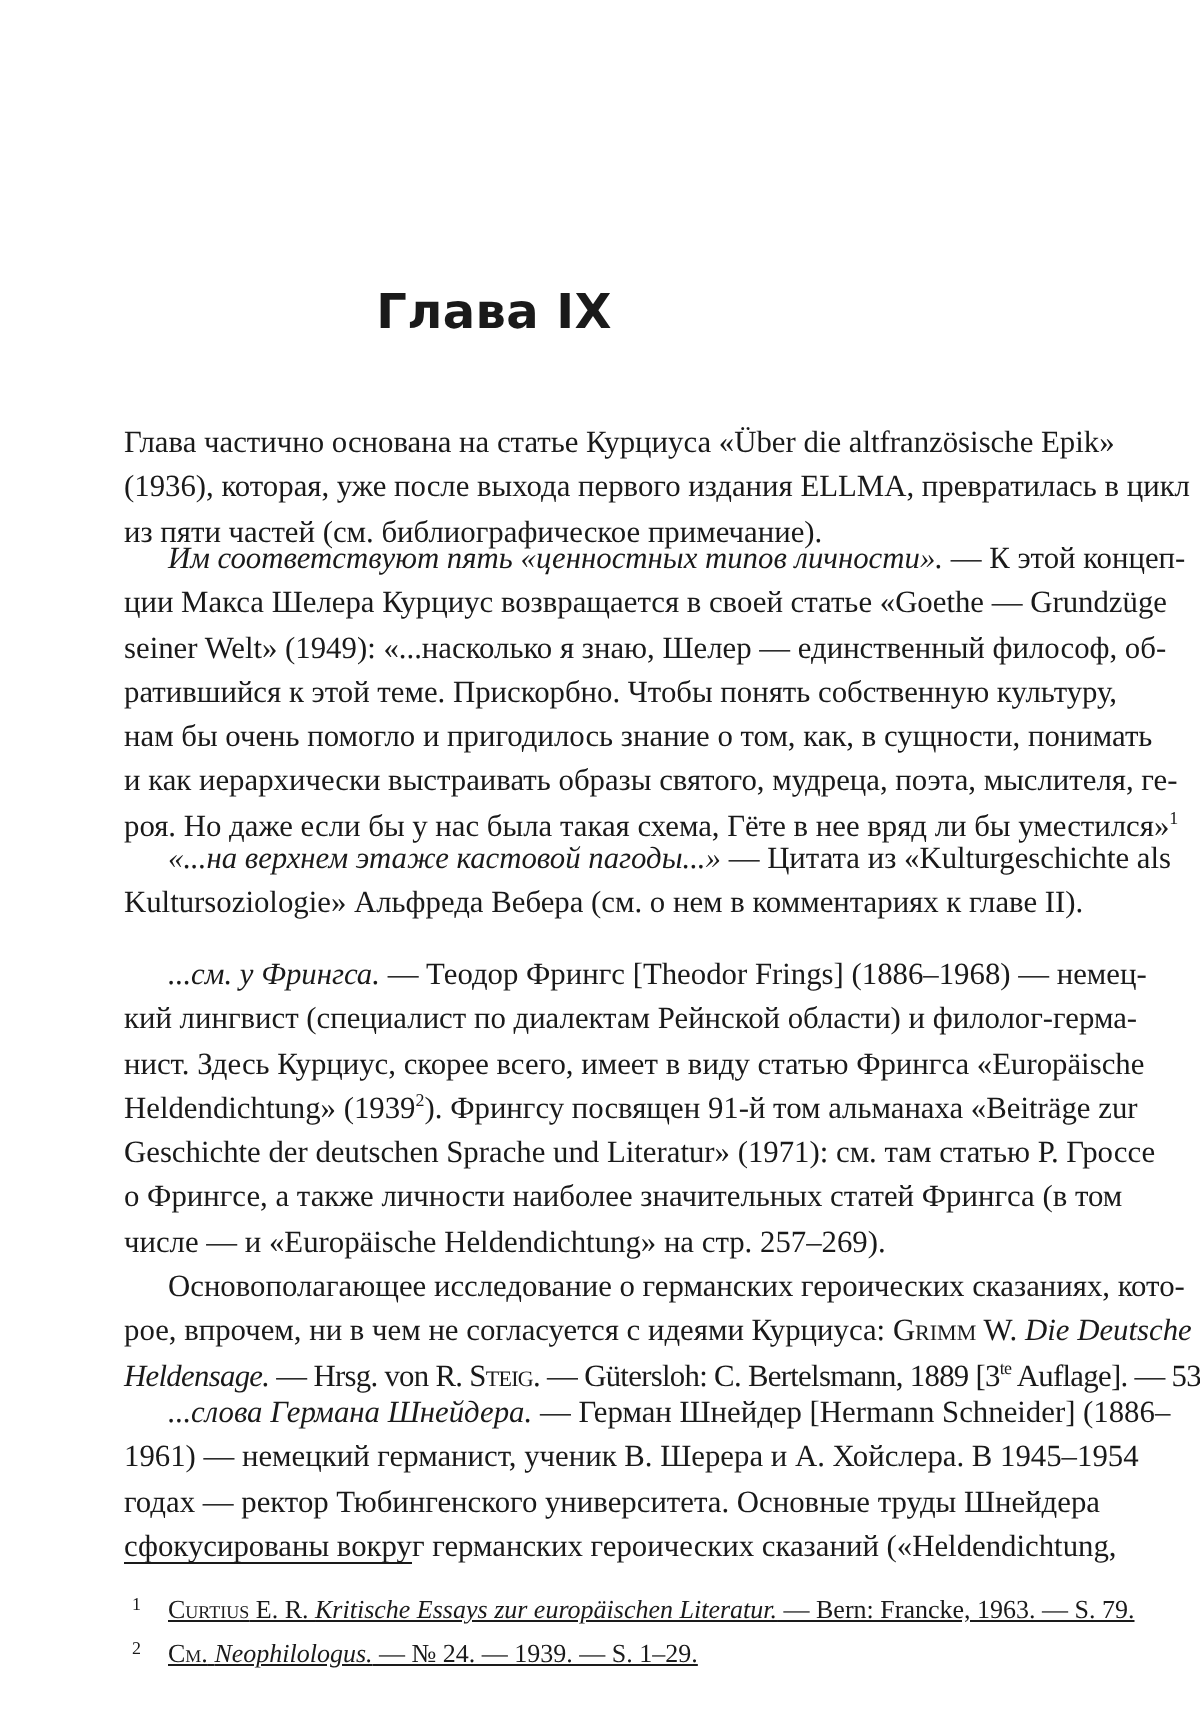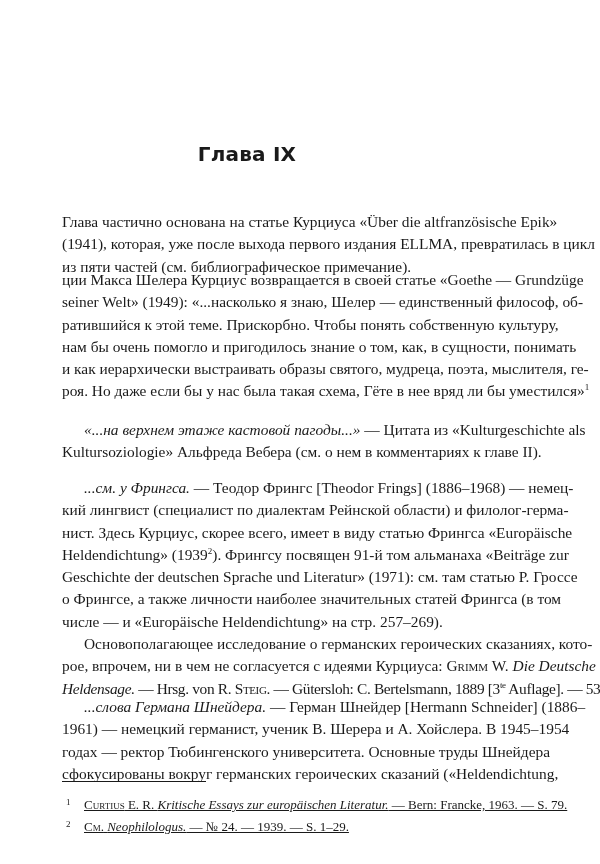--- a/index.html
+++ b/index.html
@@ -1,18 +1,18 @@
 <!DOCTYPE html>
 <html><head>
   <meta charset="utf-8">
   <style>
     html, body { margin: 0; padding: 0; background: #ffffff; }
     body { width: 600px; height: 864px; position: relative; overflow: hidden; color: #1a1a1a; }
     .page { position: absolute; left: 0; top: 0; width: 600px; height: 864px; font-family: "Liberation Serif", "DejaVu Serif", serif; }
-    .title { position: absolute; top: 142px; left: 0; width: 494px; text-align: center; font-family: "DejaVu Sans", sans-serif; font-weight: bold; font-size: 20px; letter-spacing: 0.2px; }
+    .title { position: absolute; top: 142px; left: 0; width: 494px; text-align: center; font-family: "DejaVu Sans", sans-serif; font-weight: bold; font-size: 24px; letter-spacing: 0.2px; }
     .block { position: absolute; left: 62px; width: 480px; }
     .line { height: 22.3px; line-height: 22.3px; font-size: 15.4px; white-space: nowrap; text-align: justify; text-align-last: justify; }
     .line.last { text-align-last: left; }
     .indent { padding-left: 22px; }
     i, .it { font-style: italic; }
     .sc { font-variant: small-caps; }
     sup { font-size: 9px; line-height: 0; vertical-align: super; }
     .rule { position: absolute; left: 62px; top: 781px; width: 144px; height: 1px; background: #1a1a1a; }
     .fn { position: absolute; left: 62px; width: 480px; }
     .fn .fline { height: 22px; line-height: 22px; font-size: 13px; white-space: nowrap; text-decoration: underline; }
@@ -20,25 +20,26 @@
   </style>
 </head>
 <body>
 
 <div class="page">
 
   <div class="title">Глава IX</div>
 
   <div class="block" style="top:211px;">
     <div class="line">Глава частично основана на статье Курциуса «Über die altfranzösische Epik»</div>
-    <div class="line">(1941), которая, уже после выхода первого издания ELLMA, превратилась в цикл</div>
+    <div class="line">(1936), которая, уже после выхода первого издания ELLMA, превратилась в цикл</div>
     <div class="line last">из пяти частей (см. библиографическое примечание).</div>
   </div>
 
   <div class="block" style="top:269px;">
+    <div class="line indent"><span class="it">Им соответствуют пять «ценностных типов личности».</span><span> — К этой концеп-</span></div>
     <div class="line">ции Макса Шелера Курциус возвращается в своей статье «Goethe — Grundzüge</div>
     <div class="line">seiner Welt» (1949): «...насколько я знаю, Шелер — единственный философ, об-</div>
     <div class="line">ратившийся к этой теме. Прискорбно. Чтобы понять собственную культуру,</div>
     <div class="line">нам бы очень помогло и пригодилось знание о том, как, в сущности, понимать</div>
     <div class="line">и как иерархически выстраивать образы святого, мудреца, поэта, мыслителя, ге-</div>
     <div class="line last"><span>роя. Но даже если бы у нас была такая схема, Гёте в нее вряд ли бы уместился»</span><sup>1</sup></div>
   </div>
 
   <div class="block" style="top:419px;">
     <div class="line indent"><span class="it">«...на верхнем этаже кастовой пагоды...»</span><span> — Цитата из «Kulturgeschichte als</span></div>

